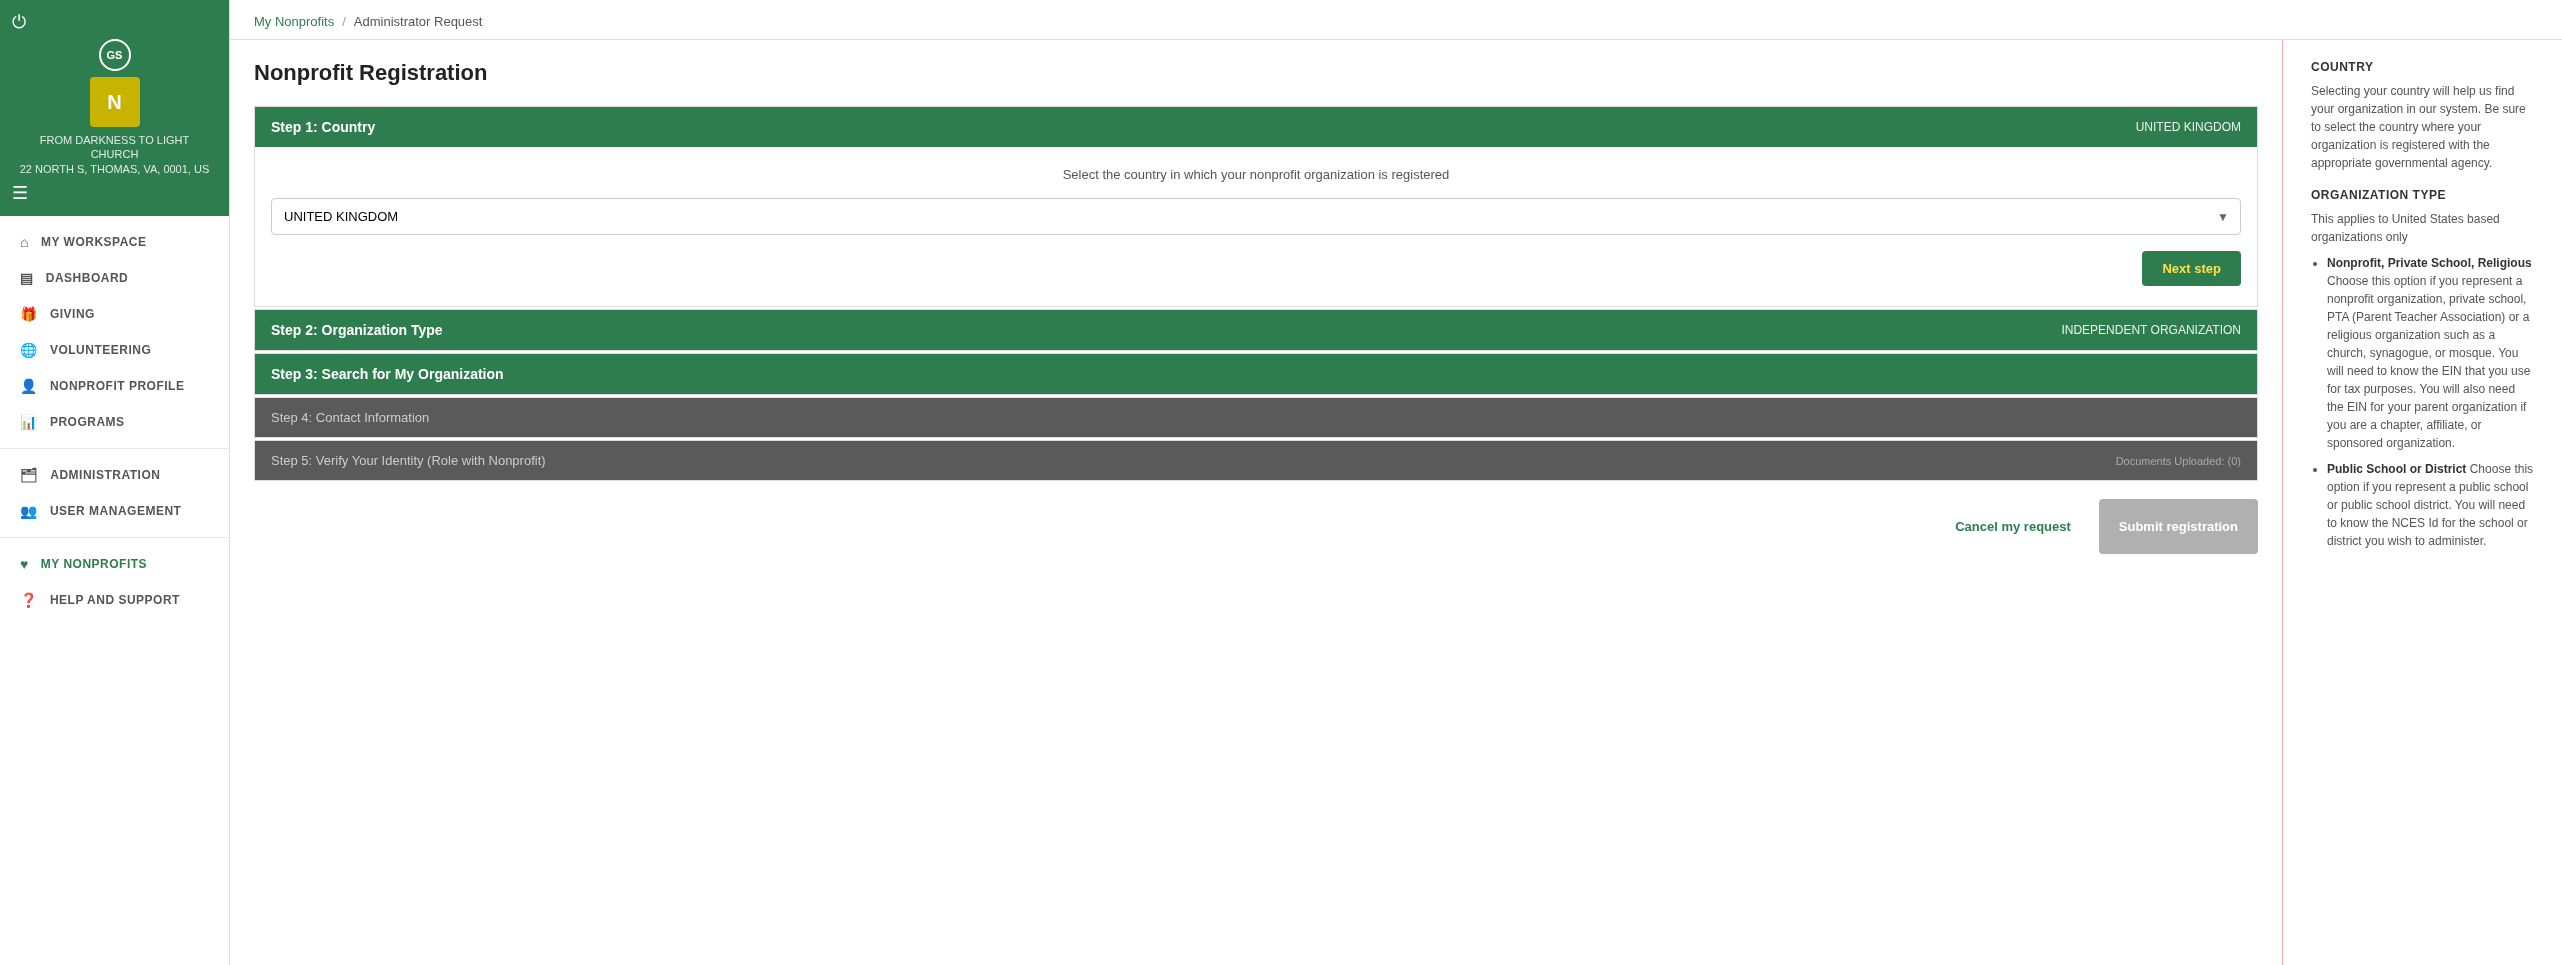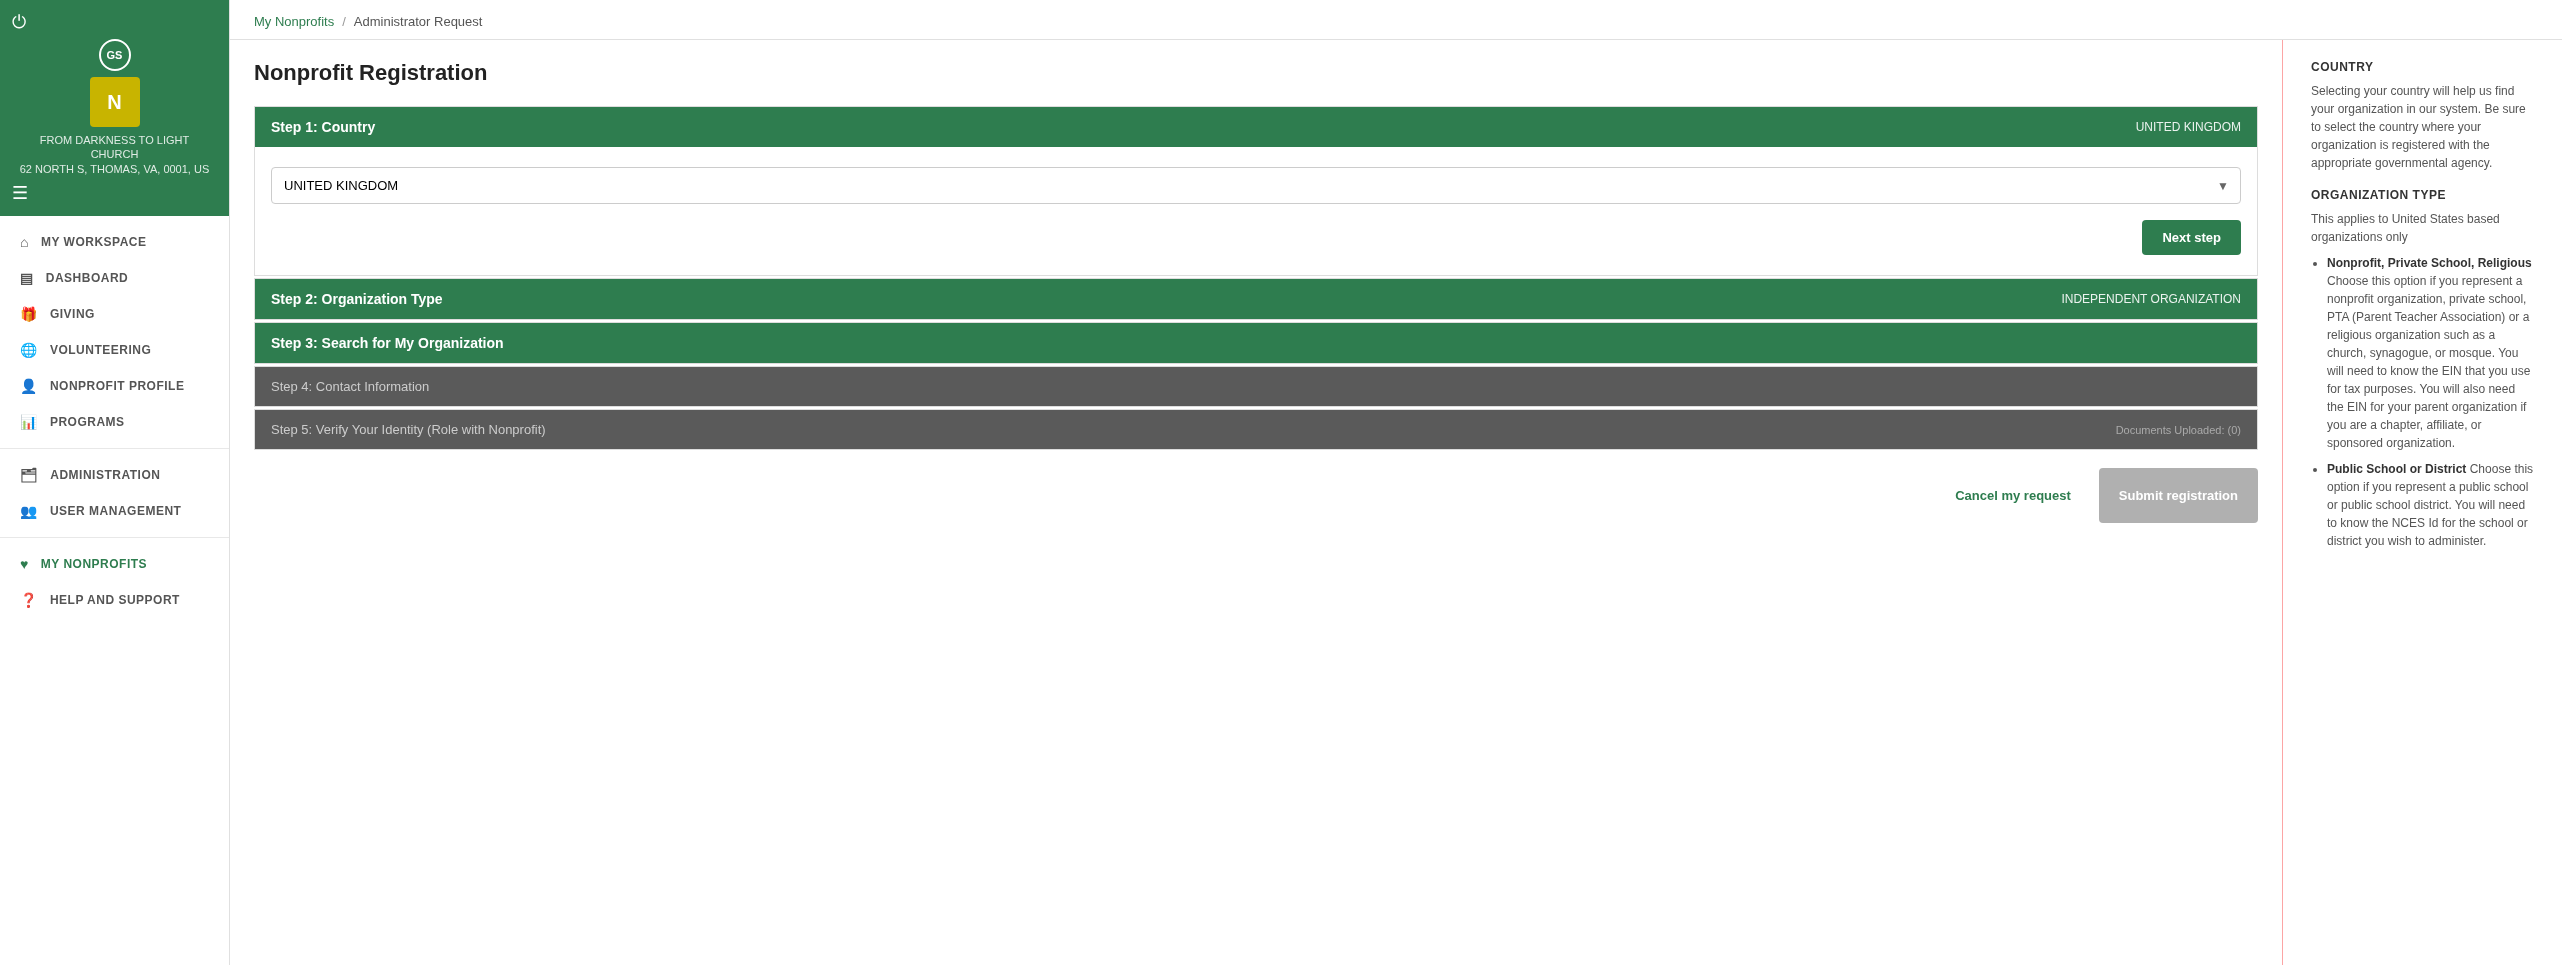--- a/index.html
+++ b/index.html
@@ -182,21 +182,21 @@
       top: 50%;
       transform: translateY(-50%);
       color: #666;
       pointer-events: none;
       font-size: 12px;
     }
     .next-step-btn {
       display: block;
       margin-left: auto;
       background: #2e7d4f;
-      color: #ffffff;
+      color: #fde047;
       border: none;
       padding: 10px 20px;
       border-radius: 4px;
       cursor: pointer;
       font-size: 13px;
       font-weight: 600;
     }
 
     
     .step-header-dark {
@@ -290,21 +290,21 @@
 <body>
 
 <div class="sidebar">
   <div class="sidebar-top">
     <span class="sidebar-power">⏻</span>
     <div class="sidebar-user-initials">GS</div>
     <div class="sidebar-avatar">N</div>
     <div class="sidebar-org-name">
       <div>FROM DARKNESS TO LIGHT</div>
       <div>CHURCH</div>
-      <div>62 NORTH S, THOMAS, VA, 0001, US</div>
+      <div>22 NORTH S, THOMAS, VA, 0001, US</div>
     </div>
     <span class="sidebar-hamburger">☰</span>
   </div>
   <nav class="sidebar-nav">
     <div class="nav-item">
       <span class="nav-icon">⌂</span>
       <span>MY WORKSPACE</span>
     </div>
     <div class="nav-item">
       <span class="nav-icon">▤</span>
@@ -359,20 +359,21 @@
   <div class="content-wrapper">
     <div class="main-content">
       <h1 class="page-title">Nonprofit Registration</h1>
 
       <div class="step-block">
         <div class="step-header">
           <span>Step 1: Country</span>
           <span class="step-header-right">UNITED KINGDOM</span>
         </div>
         <div class="step-body">
+          <p class="step-description">Select the country in which your nonprofit organization is registered</p>
           <div class="country-select-wrapper">
             <select class="country-select">
               <option>UNITED KINGDOM</option>
               <option>UNITED STATES</option>
               <option>CANADA</option>
               <option>AUSTRALIA</option>
             </select>
             <span class="select-arrow">▼</span>
           </div>
           <button class="next-step-btn">Next step</button>

